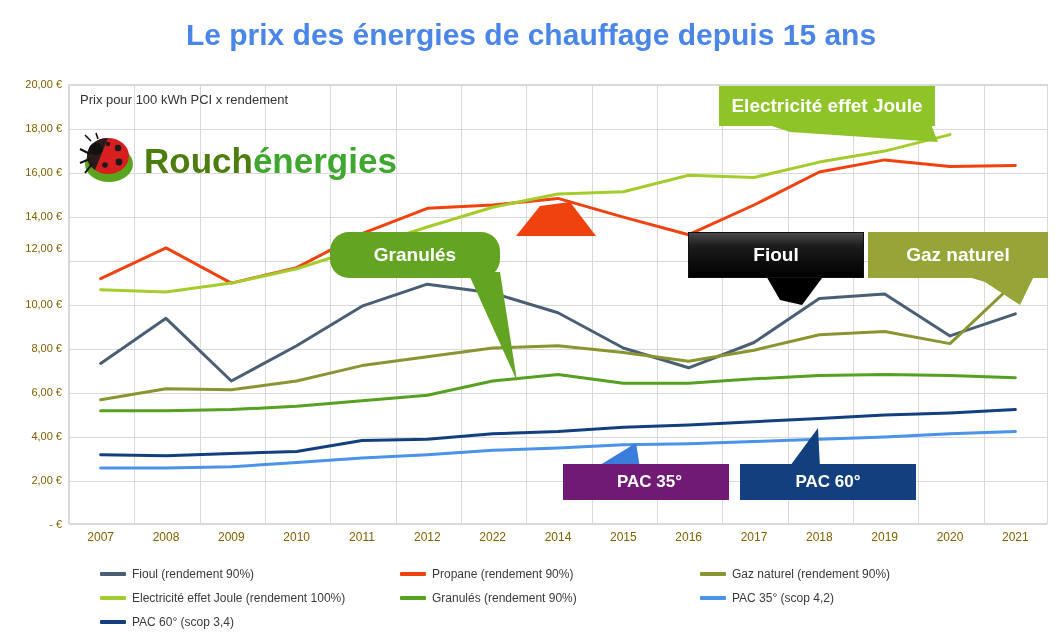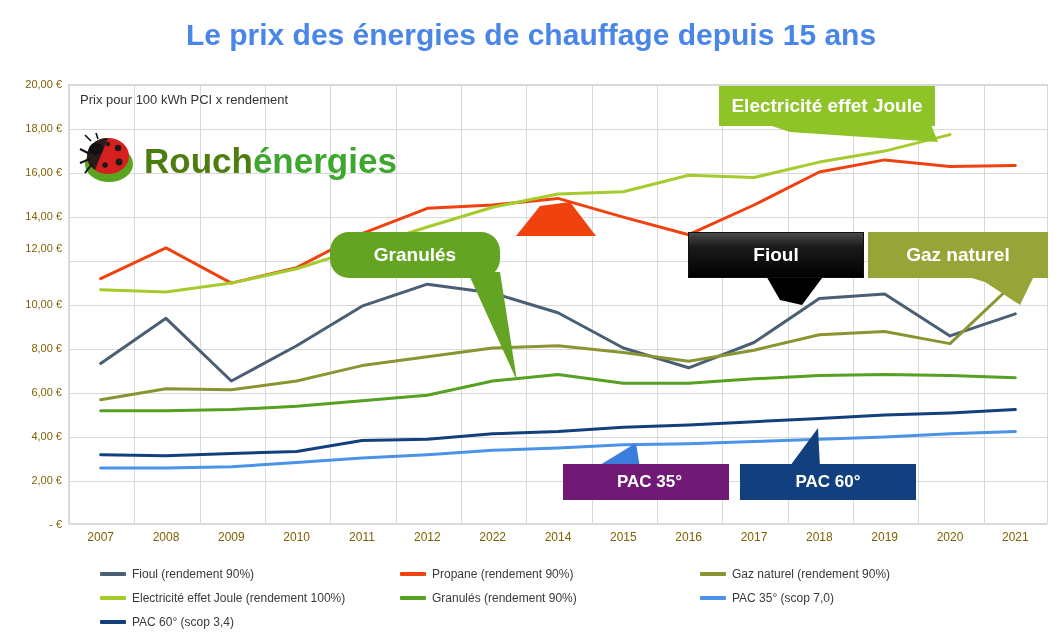--- a/index.html
+++ b/index.html
@@ -252,21 +252,21 @@
       <div class="legend-item">
         <span class="legend-swatch" style="background: rgb(164, 204, 44);"></span>
         <span>Electricité effet Joule (rendement 100%)</span>
       </div>
       <div class="legend-item">
         <span class="legend-swatch" style="background: rgb(86, 160, 34);"></span>
         <span>Granulés (rendement 90%)</span>
       </div>
       <div class="legend-item">
         <span class="legend-swatch" style="background: rgb(74, 147, 232);"></span>
-        <span>PAC 35° (scop 7,0)</span>
+        <span>PAC 35° (scop 4,2)</span>
       </div>
       <div class="legend-item">
         <span class="legend-swatch" style="background: rgb(18, 64, 127);"></span>
         <span>PAC 60° (scop 3,4)</span>
       </div>
     </div>
 
 </div>
 
 </body></html>

